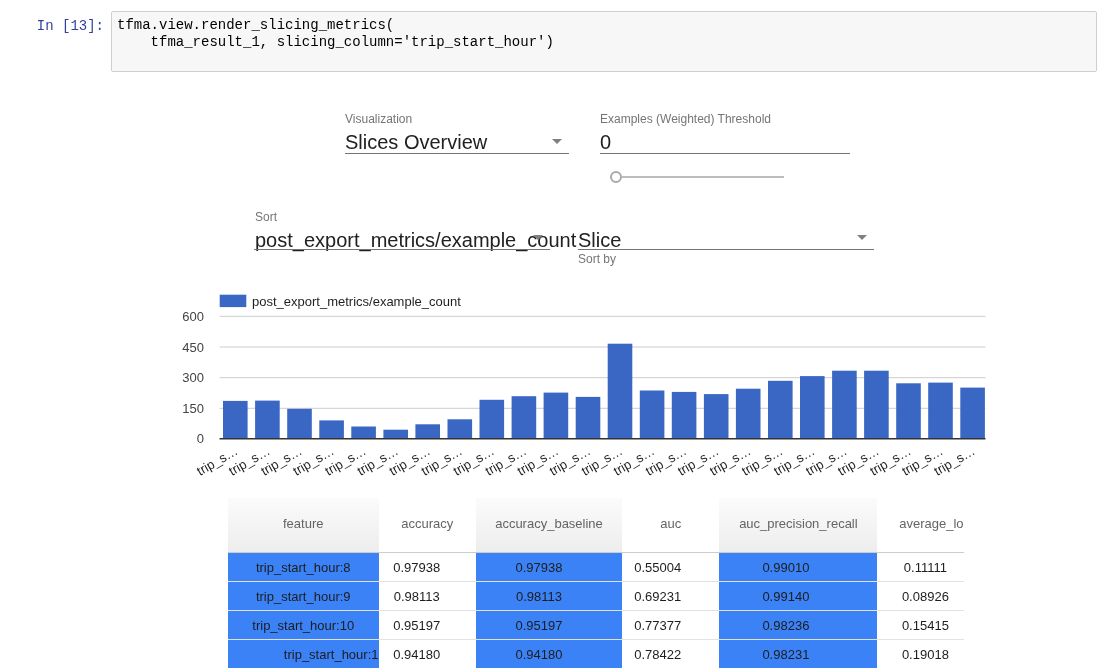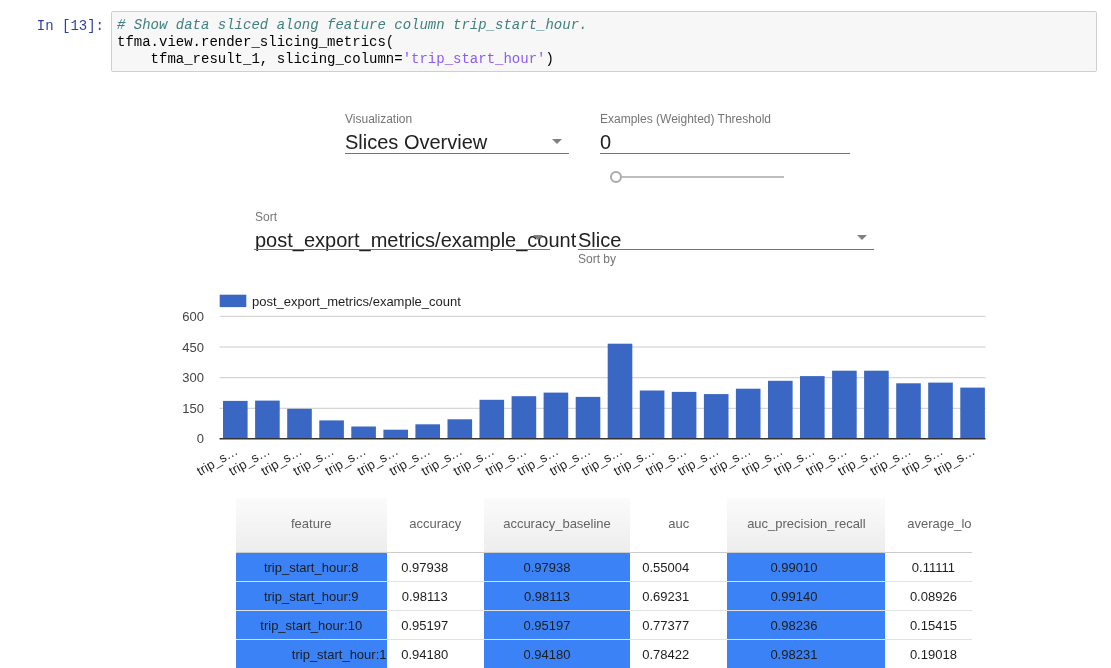--- a/index.html
+++ b/index.html
@@ -7,49 +7,49 @@
        font-family:"Liberation Sans",sans-serif;}
   .abs{position:absolute;}
   
   .prompt{position:absolute;left:0;top:17.5px;width:104px;text-align:right;
           font-family:"Liberation Mono",monospace;font-size:14px;color:#303F9F;}
   .codebox{position:absolute;left:111px;top:11px;width:984px;height:59px;
            background:#f7f7f7;border:1px solid #cfcfcf;border-radius:2px;}
   .code{position:absolute;left:5px;top:5px;margin:0;
         font-family:"Liberation Mono",monospace;font-size:14px;line-height:16.9px;color:#000;}
   .cmt{color:#408080;font-style:italic;}
-  .str{color:#8b5cf6;}
+  .str{color:#000000;}
   
   .mlabel{position:absolute;font-size:12px;color:#757575;}
   .mvalue{position:absolute;font-size:20px;color:#212121;white-space:nowrap;}
   .mline{position:absolute;height:1px;background:#747474;}
   .marrow{position:absolute;width:0;height:0;border-left:5.2px solid transparent;
           border-right:5.2px solid transparent;border-top:5.6px solid #808080;}
   
   .strack{position:absolute;left:621.5px;top:176px;width:162.5px;height:2px;background:#bdbdbd;}
   .sknob{position:absolute;left:610px;top:170.8px;width:8px;height:8px;background:#fff;
          border:2.2px solid #aaaaaa;border-radius:50%;}
   
-  .twrap{position:absolute;left:236px;top:498px;width:736px;height:170px;overflow:hidden;}
+  .twrap{position:absolute;left:228px;top:498px;width:736px;height:170px;overflow:hidden;}
   table.mt{border-collapse:collapse;table-layout:fixed;font-size:13px;width:770.4px;}
   table.mt td,table.mt th{padding:0;font-weight:normal;overflow:hidden;white-space:nowrap;}
   tr.hd th{height:51px;color:#646464;text-align:center;vertical-align:middle;padding-bottom:3px;}
   tr.hd th.g{background:linear-gradient(#fbfbfb,#ededed);}
   tr.hd th{border-bottom:1px solid #cccccc;}
   tr.dr td{height:28px;color:#1d1d1d;vertical-align:middle;}
   tr.dr+tr.dr td{border-top:1px solid #e2e2e2;}
   tr.dr td.g{background:#3b82f6;}
   td.num{text-align:center;}
 </style>
 </head>
 <body>
 
 <div class="prompt">In&nbsp;[13]:</div>
 <div class="codebox">
-    <pre class="code"><span class="cmt"># Show data sliced along feature column trip_start_hour.</span>
+    <pre class="code">
 tfma.view.render_slicing_metrics(
     tfma_result_1, slicing_column=<span class="str">'trip_start_hour'</span>)</pre>
   </div>
 
 <div class="mlabel" style="left:345px;top:111.5px;">Visualization</div>
 <div class="mvalue" style="left:345px;top:131px;">Slices Overview</div>
 <div class="mline" style="left:345px;top:152.5px;width:223.5px;"></div>
 <div class="marrow" style="left:551.5px;top:138.5px;"></div>
 
 <div class="mlabel" style="left:600px;top:111.5px;">Examples (Weighted) Threshold</div>

